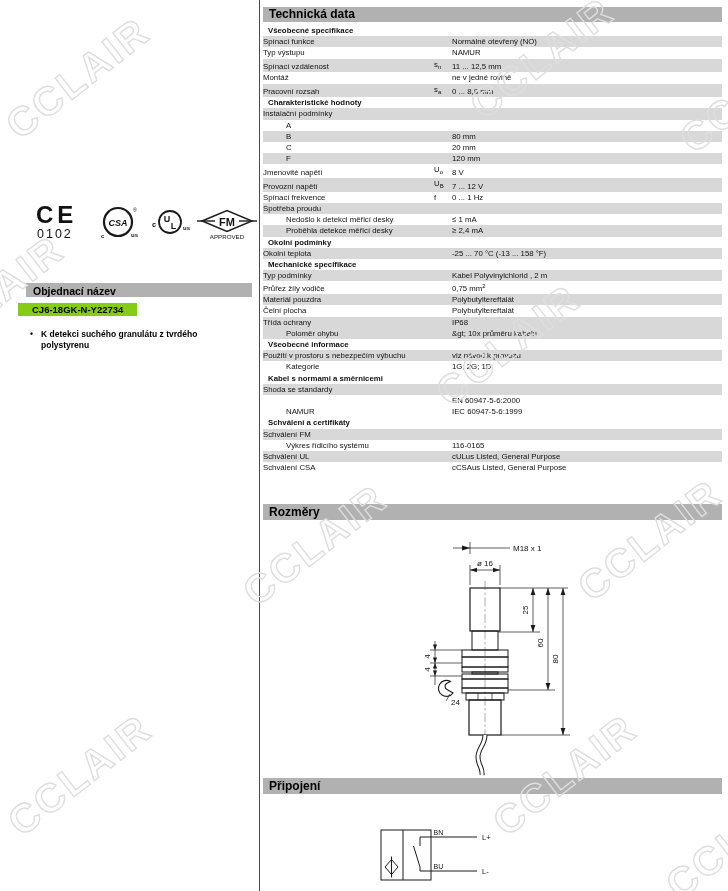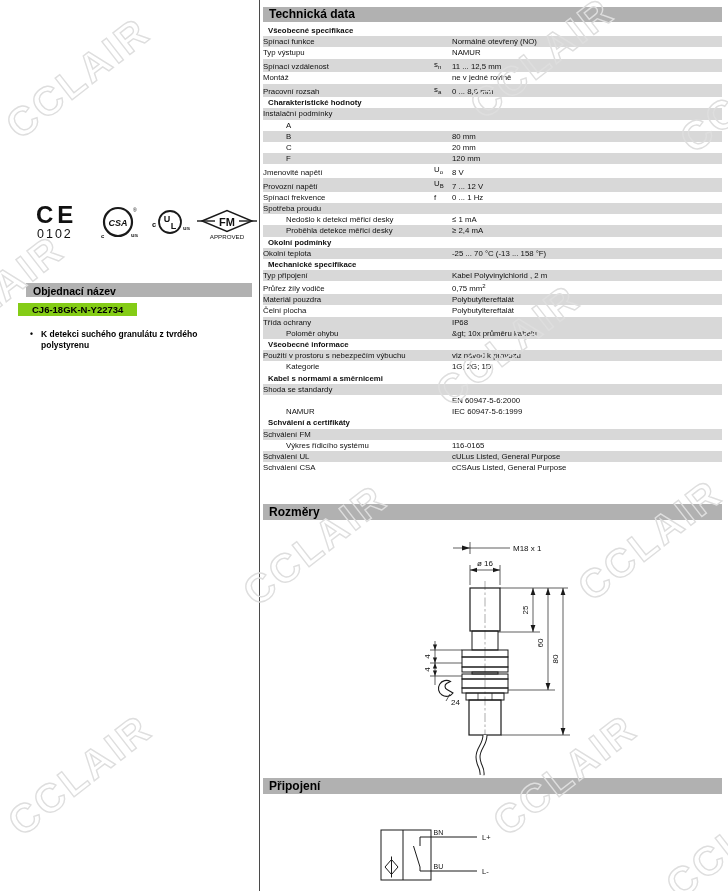--- a/index.html
+++ b/index.html
@@ -188,21 +188,21 @@
     </div>
     <div class="srow shade">
       <div class="c-lab">Okolní teplota</div>
       <div class="c-sym"></div>
       <div class="c-val">-25 ... 70 °C (-13 ... 158 °F)</div>
     </div>
     <div class="srow sect">
       <div class="c-lab">Mechanické specifikace</div>
     </div>
     <div class="srow shade">
-      <div class="c-lab">Typ připojení</div>
+      <div class="c-lab">Typ podmínky</div>
       <div class="c-sym"></div>
       <div class="c-val">Kabel Polyvinylchlorid , 2 m</div>
     </div>
     <div class="srow">
       <div class="c-lab">Průřez žíly vodiče</div>
       <div class="c-sym"></div>
       <div class="c-val">0,75 mm<sup>2</sup></div>
     </div>
     <div class="srow shade">
       <div class="c-lab">Materiál pouzdra</div>

